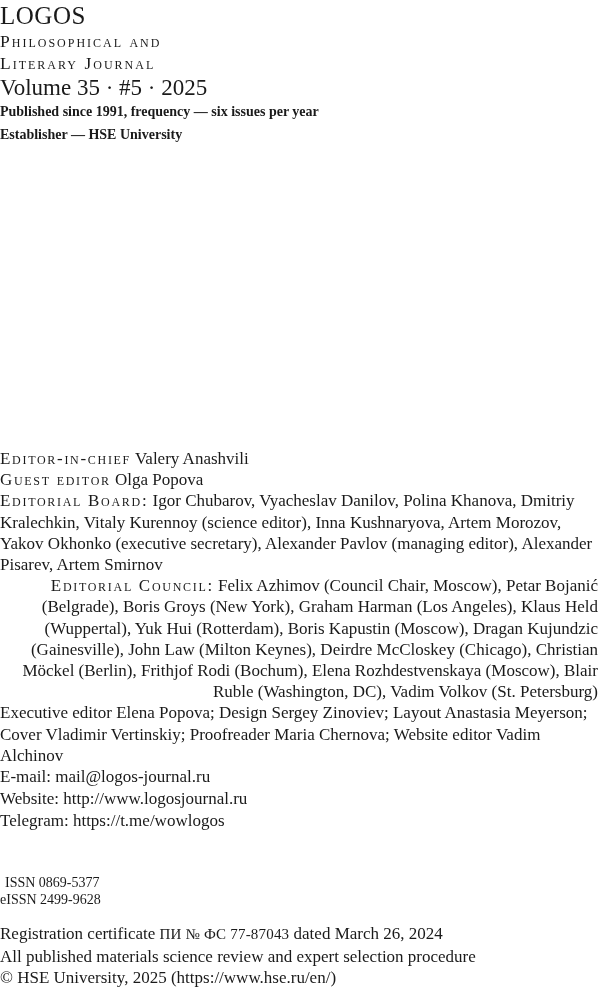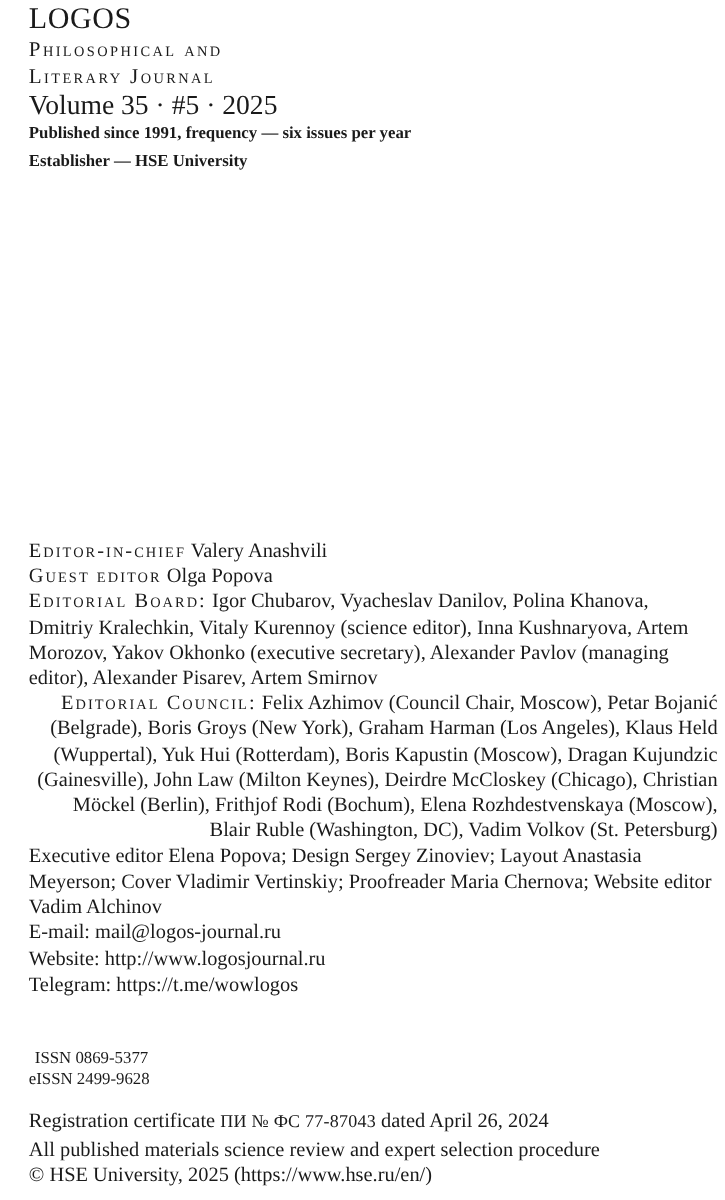--- a/index.html
+++ b/index.html
@@ -9,21 +9,21 @@
   }
   .page {
     position: relative;
     box-sizing: border-box;
     width: 604px;
     height: 1000px;
     overflow: hidden;
     background: #ffffff;
     color: #1a1a1a;
     font-family: "Liberation Serif", serif;
-    padding: 2px 6px 0 24px;
+    padding: 2px 6px 0 0;
   }
 
   
   .journal-title {
     font-size: 25px;
     line-height: 28px;
     letter-spacing: 0.5px;
   }
   .journal-subtitle {
     font-variant: small-caps;
@@ -112,21 +112,21 @@
       <div>E-mail: mail@logos-journal.ru</div>
       <div>Website: http://www.logosjournal.ru</div>
       <div>Telegram: https://t.me/wowlogos</div>
     </div>
 
     <div class="issn-block">
       <div class="issn-print">ISSN 0869-5377</div>
       <div>eISSN 2499-9628</div>
     </div>
 
-    <p class="block-registration"><span>Registration certificate </span><span class="seg-cy">ПИ № ФС 77-87043</span><span> dated April 26, 2024</span></p>
+    <p class="block-registration"><span>Registration certificate </span><span class="seg-cy">ПИ № ФС 77-87043</span><span> dated March 26, 2024</span></p>
 
     <div class="copyright-block">
       <div>All published materials science review and expert selection procedure</div>
       <div>© HSE University, 2025 (https://www.hse.ru/en/)</div>
     </div>
 
     <p>Print run 600 copies</p>
 
   </main>
 </div>

